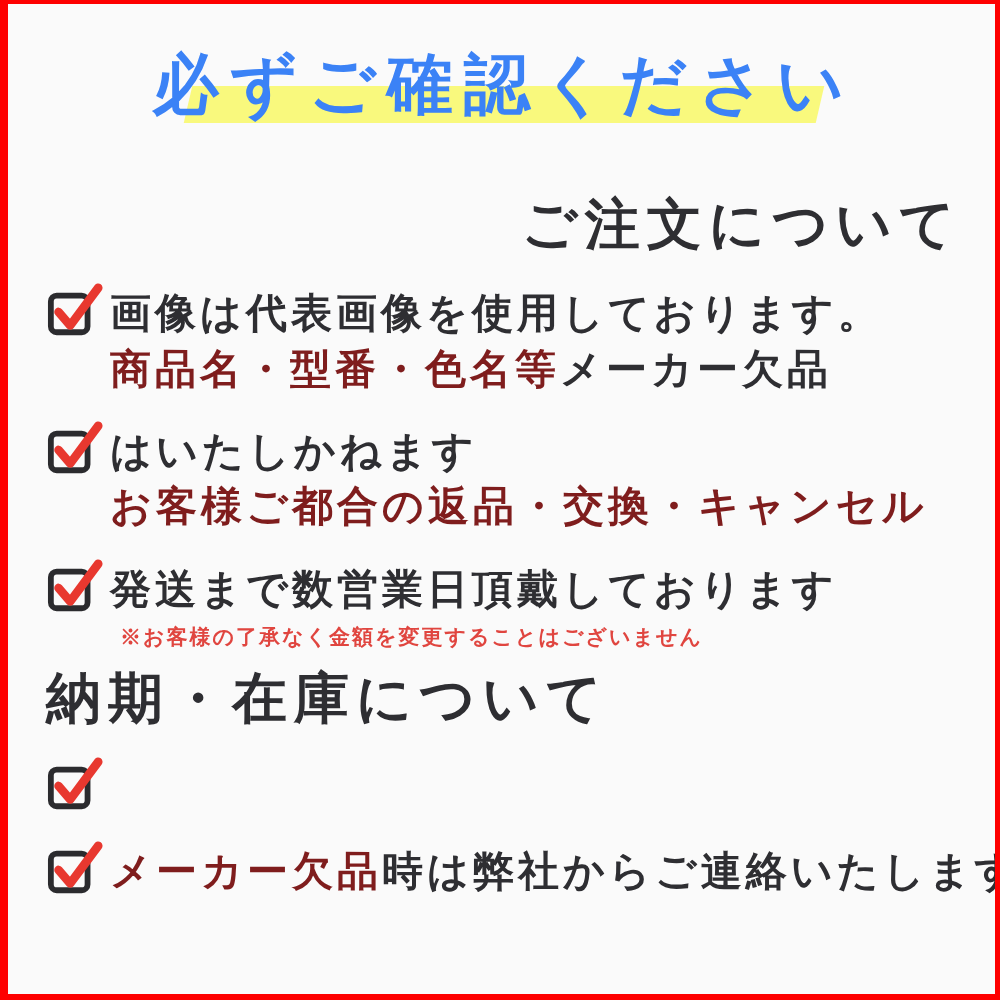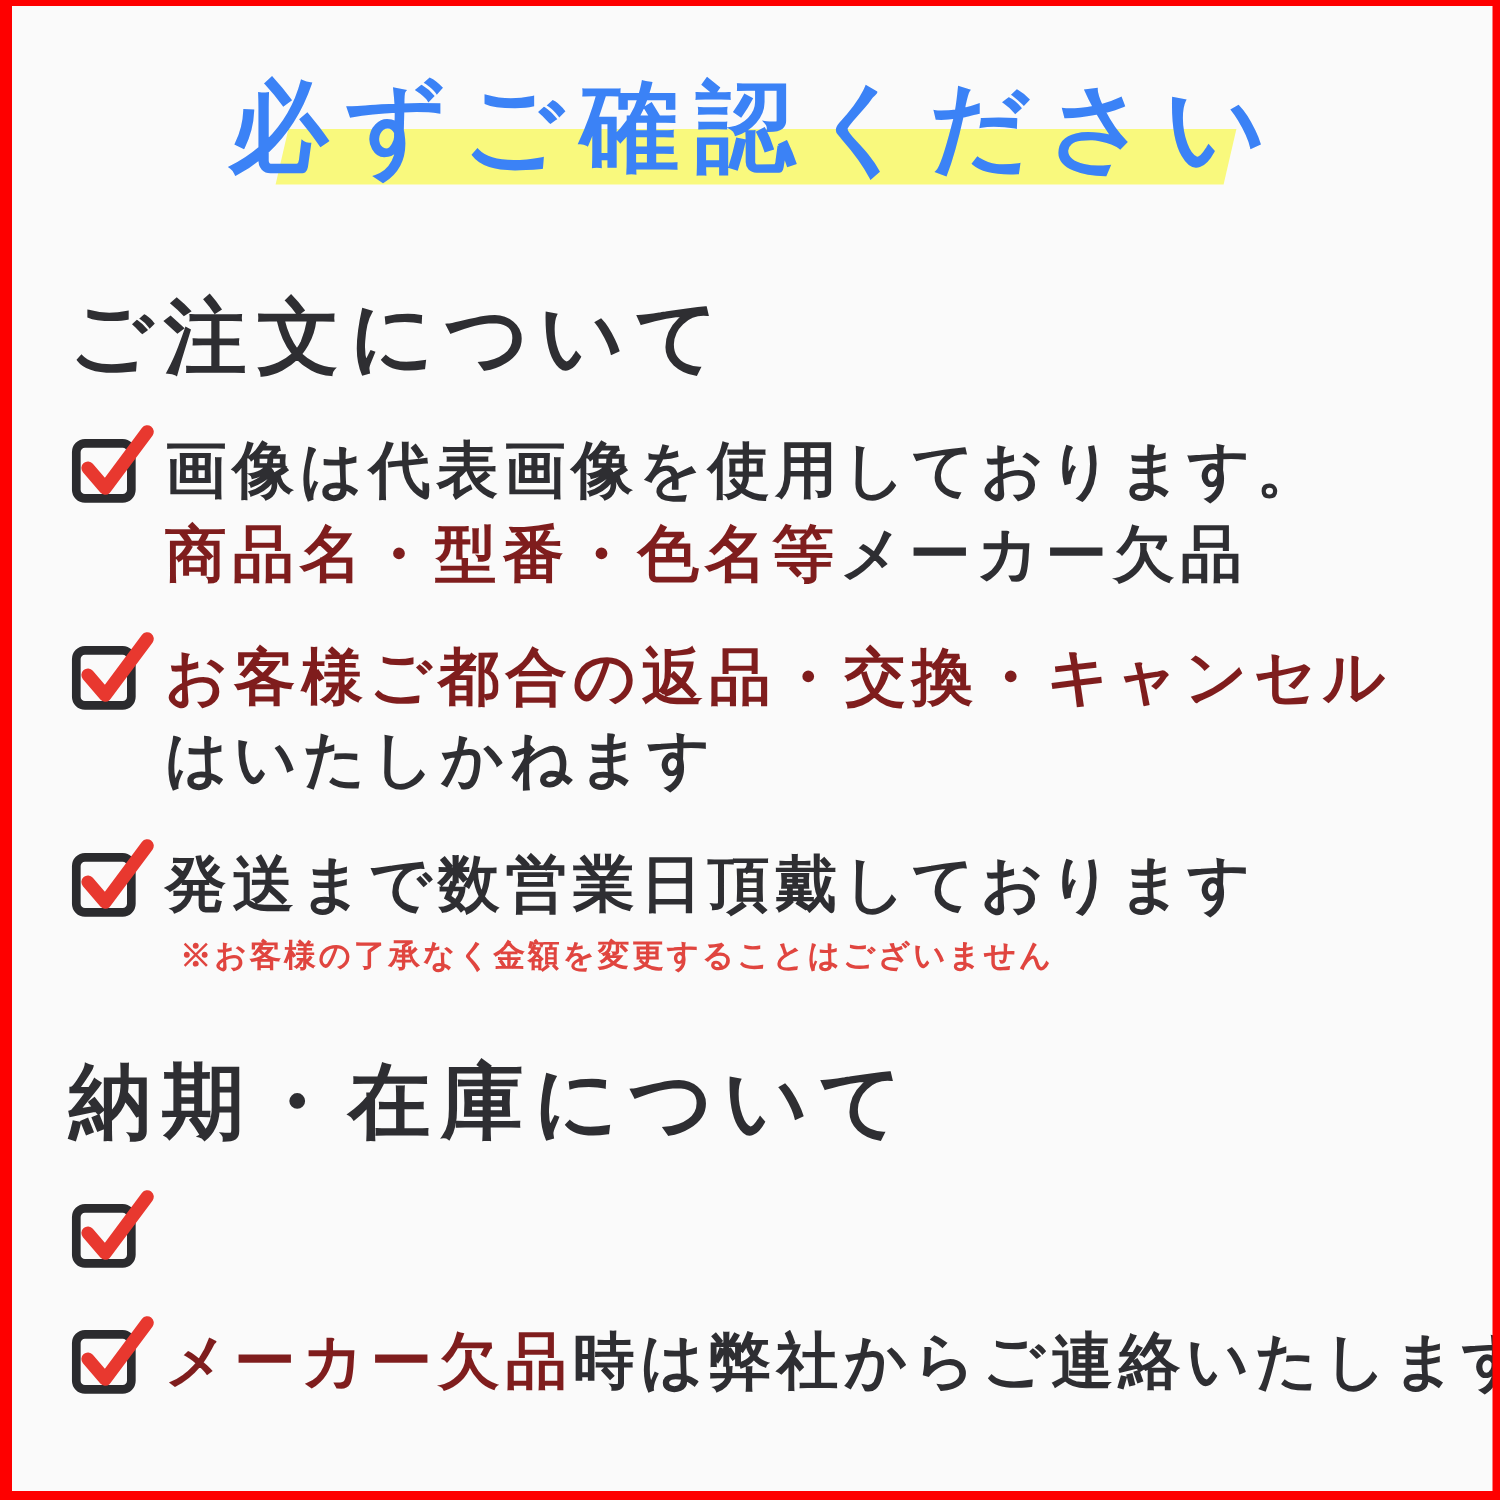--- a/index.html
+++ b/index.html
@@ -50,22 +50,22 @@
   
   .section-heading {
     margin: 0;
     font-size: 55px;
     font-weight: 700;
     letter-spacing: 7px;
     line-height: 1.15;
     color: #2e2e32;
     white-space: nowrap;
   }
-  .section-heading.first { margin-top: 56px; }
-  .section-heading.second { margin-top: 52px; }
+  .section-heading.first { margin-top: 56px; text-align: right; }
+  .section-heading.second { margin-top: 16px; }
 
   
   .item {
     display: flex;
     align-items: flex-start;
     gap: 6px;
     margin-top: 34px;
   }
   .item.after-heading { }
   .checkbox {
@@ -122,22 +122,22 @@
   </div>
 
   <div class="item">
     <span class="checkbox">
       <svg viewBox="0 0 60 58" width="58" height="56" aria-hidden="true">
         <rect x="5" y="13" width="38" height="38" rx="6" fill="none" stroke="#2b2b2e" stroke-width="6"></rect>
         <path d="M13 30 L25 44 L54 5" fill="none" stroke="#e8382f" stroke-width="9" stroke-linecap="round" stroke-linejoin="round"></path>
       </svg>
     </span>
     <div class="item-text">
+      <p><span class="seg-dark">はいたしかねます</span></p>
       <p><span class="seg-red">お客様ご都合の返品・交換・キャンセル</span></p>
-      <p><span class="seg-dark">はいたしかねます</span></p>
     </div>
   </div>
 
   <div class="item">
     <span class="checkbox">
       <svg viewBox="0 0 60 58" width="58" height="56" aria-hidden="true">
         <rect x="5" y="13" width="38" height="38" rx="6" fill="none" stroke="#2b2b2e" stroke-width="6"></rect>
         <path d="M13 30 L25 44 L54 5" fill="none" stroke="#e8382f" stroke-width="9" stroke-linecap="round" stroke-linejoin="round"></path>
       </svg>
     </span>

